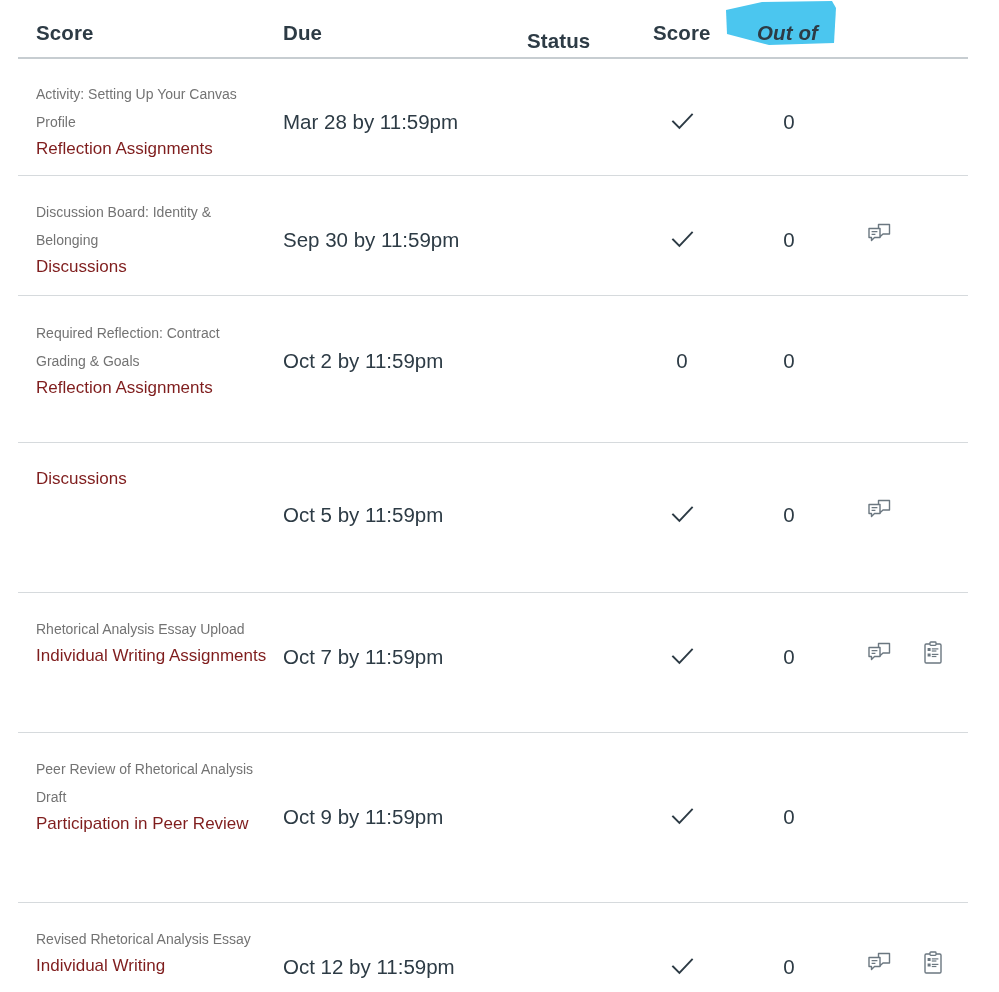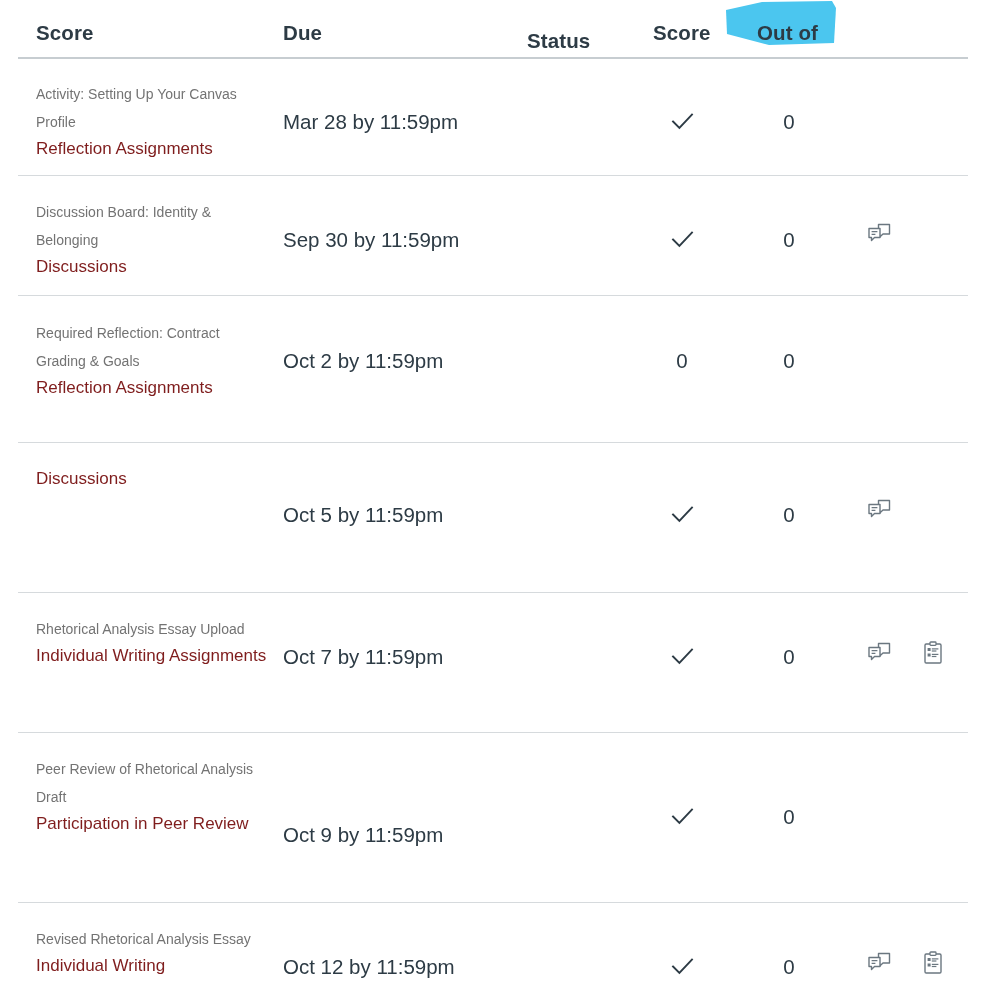--- a/index.html
+++ b/index.html
@@ -32,21 +32,21 @@
     font-size: 20.5px;
     font-weight: bold;
     color: #2D3B45;
     letter-spacing: .1px;
     white-space: nowrap;
   }
   .head-name   { left: 36px;  }
   .head-due    { left: 283px; }
   .head-status { left: 527px; margin-top: 8px; }
   .head-score  { left: 653px; }
-  .head-outof  { left: 757px; }
+  .head-outof  { left: 757px; font-style: italic; }
 
   
   .highlight-blob {
     position: absolute;
     left: 724px;
     top: 1px;
     width: 112px;
     height: 46px;
     pointer-events: none;
   }
@@ -286,21 +286,21 @@
       </span>
     </div>
     <div class="row-rule"></div>
   </div>
 
   <div class="row" style="height:170px">
     <div class="cell c-name" style="top:22px">
       <a class="assignment-link" href="#">Peer Review of Rhetorical Analysis Draft</a>
       <span class="assignment-group">Participation in Peer Review</span>
     </div>
-    <div class="cell c-due" style="top:88px">
+    <div class="cell c-due" style="top:70px">
       <span class="due-text">Oct 9 by 11:59pm</span>
     </div>
     <div class="cell c-status" style="top:70px"></div>
     <div class="cell c-score" style="top:70px">
       <svg class="checkmark-icon" width="27" height="27" viewBox="0 0 27 27">
         <path d="M4 13.5 L10.4 20 L23 6.5" fill="none" stroke="#2D3B45" stroke-width="1.9" stroke-linecap="square"></path>
       </svg>
     </div>
     <div class="cell c-outof" style="top:70px">
       <span class="outof-text">0</span>

